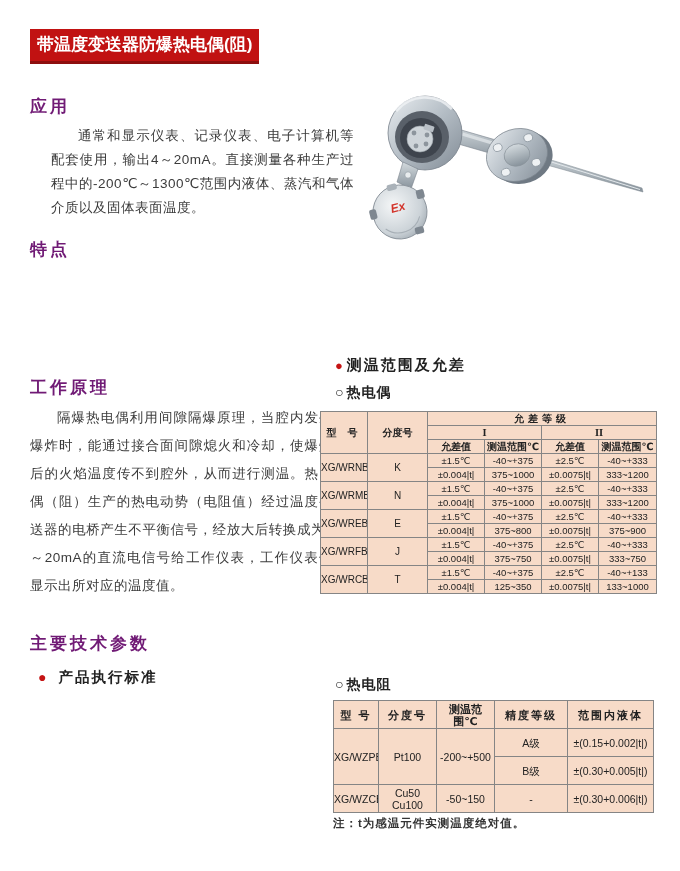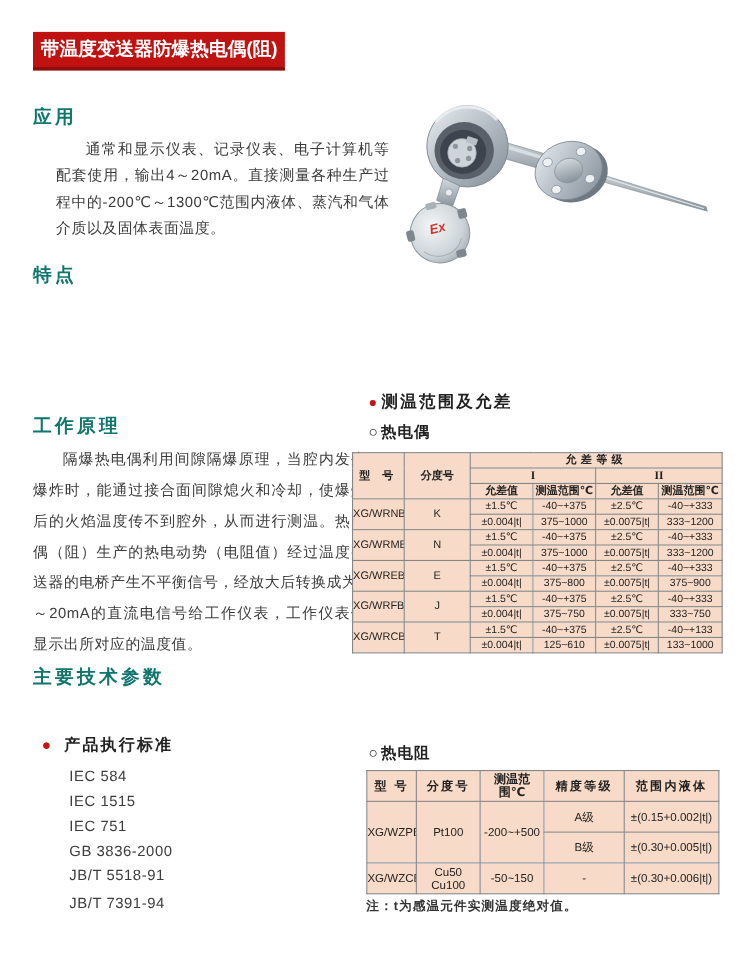--- a/index.html
+++ b/index.html
@@ -5,21 +5,21 @@
   html,body{margin:0;padding:0;background:#ffffff;}
   .page{position:relative;width:680px;height:871px;background:#fff;overflow:hidden;
         font-family:"Liberation Sans","DejaVu Sans",sans-serif;color:#3b3b3b;}
 
   
   .title-bar{position:absolute;left:30px;top:29px;height:32px;line-height:32px;
              background:#c11212;border-bottom:3px solid #8d0e0e;color:#fff;
              font-size:17px;font-weight:bold;padding:0 7px;white-space:nowrap;}
 
   
-  .red-h{position:absolute;color:#0f766e;font-size:17px;font-weight:bold;letter-spacing:3px;}
+  .red-h{position:absolute;color:#701a75;font-size:17px;font-weight:bold;letter-spacing:3px;}
 
   .para{position:absolute;width:303px;font-size:13.5px;line-height:24px;text-align:justify;
         text-indent:2em;letter-spacing:0.5px;color:#3b3b3b;}
   .para2{line-height:28px;}
 
   .feat-list{position:absolute;left:30px;top:260px;list-style:none;margin:0;padding:0;
              font-size:13.5px;letter-spacing:0.5px;}
   .feat-list li{line-height:28px;}
   .ring{margin-right:2px;}
 
@@ -232,39 +232,31 @@
         <tr>
           <td rowspan="2" class="model">XG/WRCB</td>
           <td rowspan="2" class="model">T</td>
           <td>±1.5℃</td>
           <td>-40~+375</td>
           <td>±2.5℃</td>
           <td>-40~+133</td>
         </tr>
         <tr>
           <td>±0.004|t|</td>
-          <td>125~610</td>
+          <td>125~350</td>
           <td>±0.0075|t|</td>
           <td>133~1000</td>
         </tr>
       </tbody>
   </table>
 
-  <div class="red-h" style="left:30px;top:604px;text-align:center;">主要技术参数</div>
+  <div class="red-h" style="left:30px;top:632px;text-align:center;">主要技术参数</div>
   <div class="std-h">
     <span class="dot">●</span><span>产品执行标准</span>
   </div>
-  <ul class="std-list">
-    <li>IEC 584</li>
-    <li>IEC 1515</li>
-    <li>IEC 751</li>
-    <li>GB 3836-2000</li>
-    <li>JB/T 5518-91</li>
-    <li>JB/T 7391-94</li>
-  </ul>
 
   <div class="sub-h2" style="left:335px;top:676px;">
     <span class="odot">○</span><span>热电阻</span>
   </div>
 
   <table class="rtd-table">
     <colgroup>
         <col style="width:45px">
         <col style="width:58px">
         <col style="width:58px">

